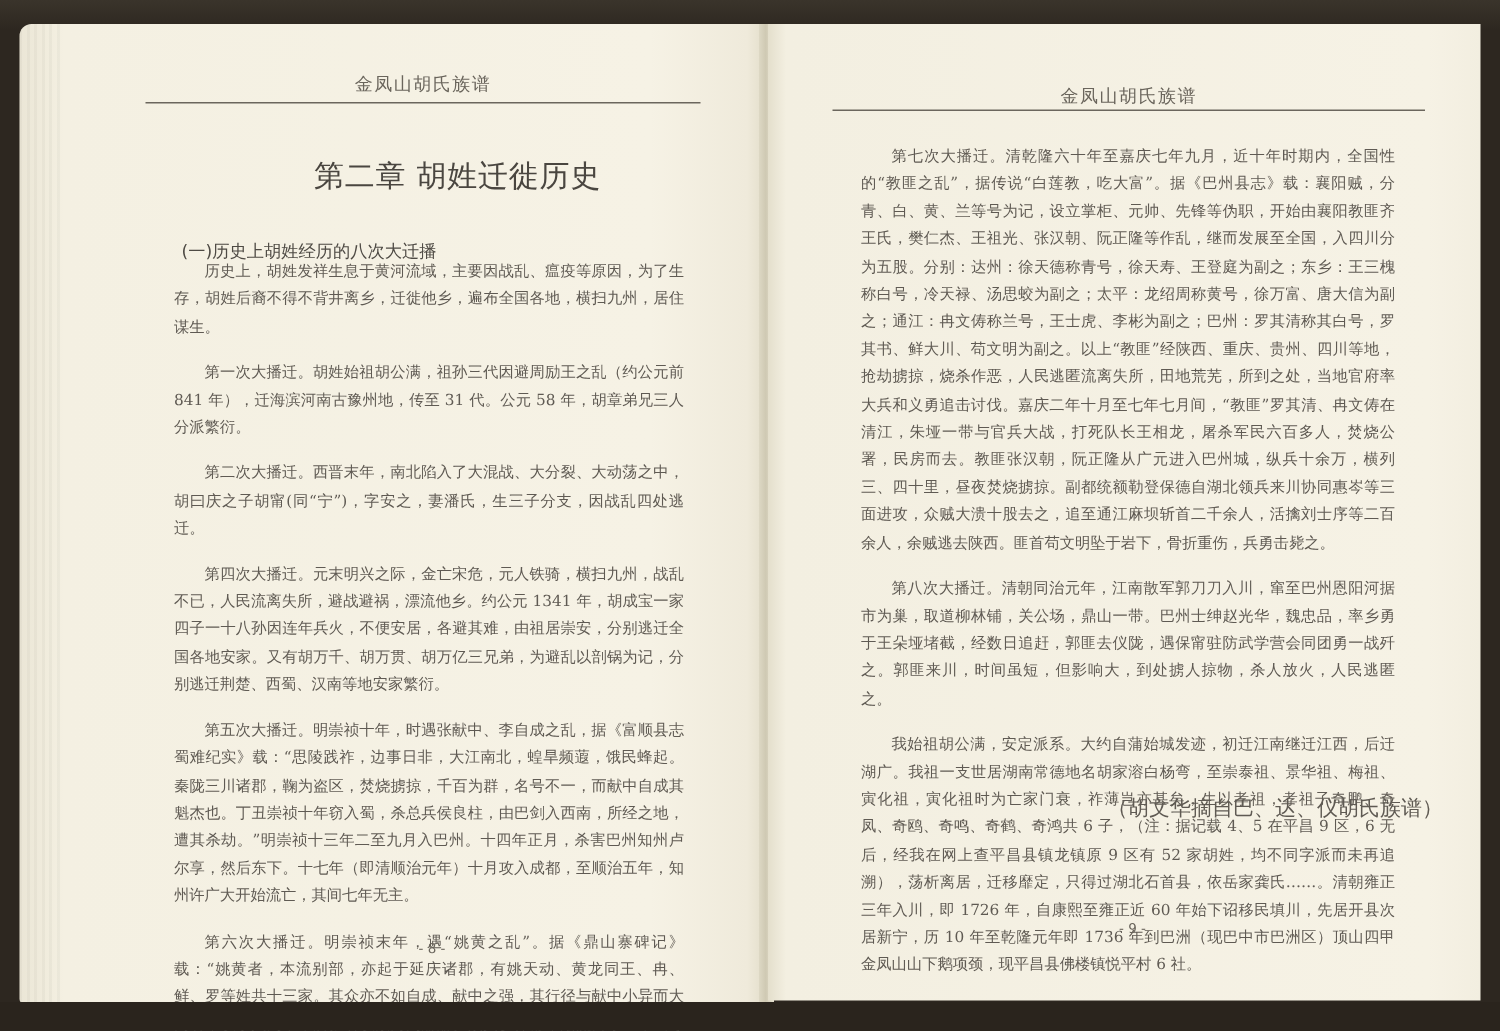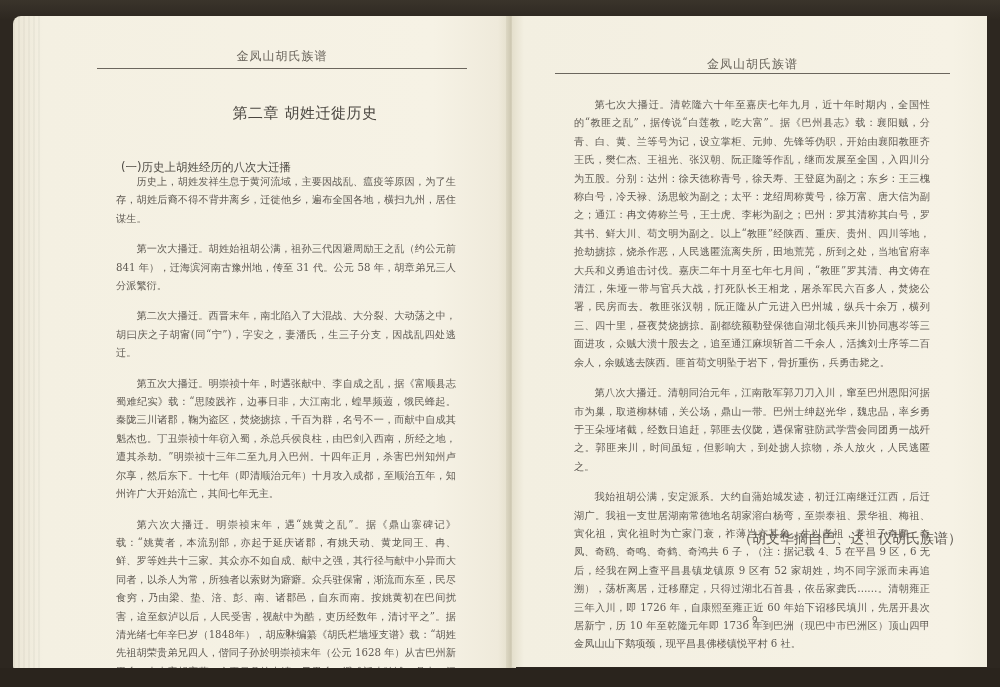--- a/index.html
+++ b/index.html
@@ -40,21 +40,21 @@
     position: absolute;
     font-size: 12px; letter-spacing: 1px; color: #6a655c;
     text-align: center;
   }
   .rule {
     position: absolute; height: 1px; background: #6b665d;
   }
   .chapter-title {
     position: absolute; left: 0; width: 584px; top: 88px;
     text-align: center; font-family: "DejaVu Sans", "Liberation Sans", sans-serif;
-    font-size: 15px; color: #4a4640; letter-spacing: 0.5px;
+    font-size: 20px; color: #4a4640; letter-spacing: 0.5px;
   }
   .section-head {
     position: absolute; left: 108px; top: 144px;
     font-family: "DejaVu Sans", "Liberation Sans", sans-serif;
     font-size: 11.5px; color: #4e4a44;
   }
   .body-text {
     position: absolute;
     font-size: 10.2px; line-height: 18.4px; color: #5f5a53;
     text-align: justify; text-justify: inter-character;
@@ -83,20 +83,21 @@
   <div class="running-head" style="left:84px; width:370px; top:32px;">金凤山胡氏族谱</div>
   <div class="rule" style="left:84px; width:370px; top:52px;"></div>
 
   <div class="chapter-title">第二章  胡姓迁徙历史</div>
   <div class="section-head">(一)历史上胡姓经历的八次大迁播</div>
 
   <div class="body-text" style="left:91px; top:145px; width:364px;">
     <p>历史上，胡姓发祥生息于黄河流域，主要因战乱、瘟疫等原因，为了生存，胡姓后裔不得不背井离乡，迁徙他乡，遍布全国各地，横扫九州，居住谋生。</p>
     <p>第一次大播迁。胡姓始祖胡公满，祖孙三代因避周励王之乱（约公元前 841 年），迁海滨河南古豫州地，传至 31 代。公元 58 年，胡章弟兄三人分派繁衍。</p>
     <p>第二次大播迁。西晋末年，南北陷入了大混战、大分裂、大动荡之中，胡曰庆之子胡甯(同“宁”)，字安之，妻潘氏，生三子分支，因战乱四处逃迁。</p>
+    <p>第四次大播迁。元末明兴之际，金亡宋危，元人铁骑，横扫九州，战乱不已，人民流离失所，避战避祸，漂流他乡。约公元 1341 年，胡成宝一家四子一十八孙因连年兵火，不便安居，各避其难，由祖居崇安，分别逃迁全国各地安家。又有胡万千、胡万贯、胡万亿三兄弟，为避乱以剖锅为记，分别逃迁荆楚、西蜀、汉南等地安家繁衍。</p>
     <p>第五次大播迁。明崇祯十年，时遇张献中、李自成之乱，据《富顺县志蜀难纪实》载：“思陵践祚，边事日非，大江南北，蝗旱频蕸，饿民蜂起。秦陇三川诸郡，鞠为盗区，焚烧掳掠，千百为群，名号不一，而献中自成其魁杰也。丁丑崇祯十年窃入蜀，杀总兵侯良柱，由巴剑入西南，所经之地，遭其杀劫。”明崇祯十三年二至九月入巴州。十四年正月，杀害巴州知州卢尔享，然后东下。十七年（即清顺治元年）十月攻入成都，至顺治五年，知州许广大开始流亡，其间七年无主。</p>
     <p>第六次大播迁。明崇祯末年，遇“姚黄之乱”。据《鼎山寨碑记》载：“姚黄者，本流别部，亦起于延庆诸郡，有姚天动、黄龙同王、冉、鲜、罗等姓共十三家。其众亦不如自成、献中之强，其行径与献中小异而大同者，以杀人为常，所独者以索财为癖癖。众兵驻保甯，渐流而东至，民尽食穷，乃由梁、垫、涪、彭、南、诸郡邑，自东而南。按姚黄初在巴间扰害，迨至叙泸以后，人民受害，视献中为酷，吏历经数年，清讨平之”。据清光绪七年辛巳岁（1848年），胡应林编纂《胡氏栏墙垭支谱》载：“胡姓先祖胡荣贵弟兄四人，偕同子孙於明崇祯末年（公元 1628 年）从古巴州新恩乡，火山寨胡家营（今平昌县笔山镇、凤凰乡）避难迁来响滩、鼎山、阆中等地繁衍至今。”</p>
   </div>
 
   <div class="page-num" style="left:245px; top:612px;">- 8 -</div>
 </div>
 
 <div class="gutter"></div>
 
 <div class="page page-right">

